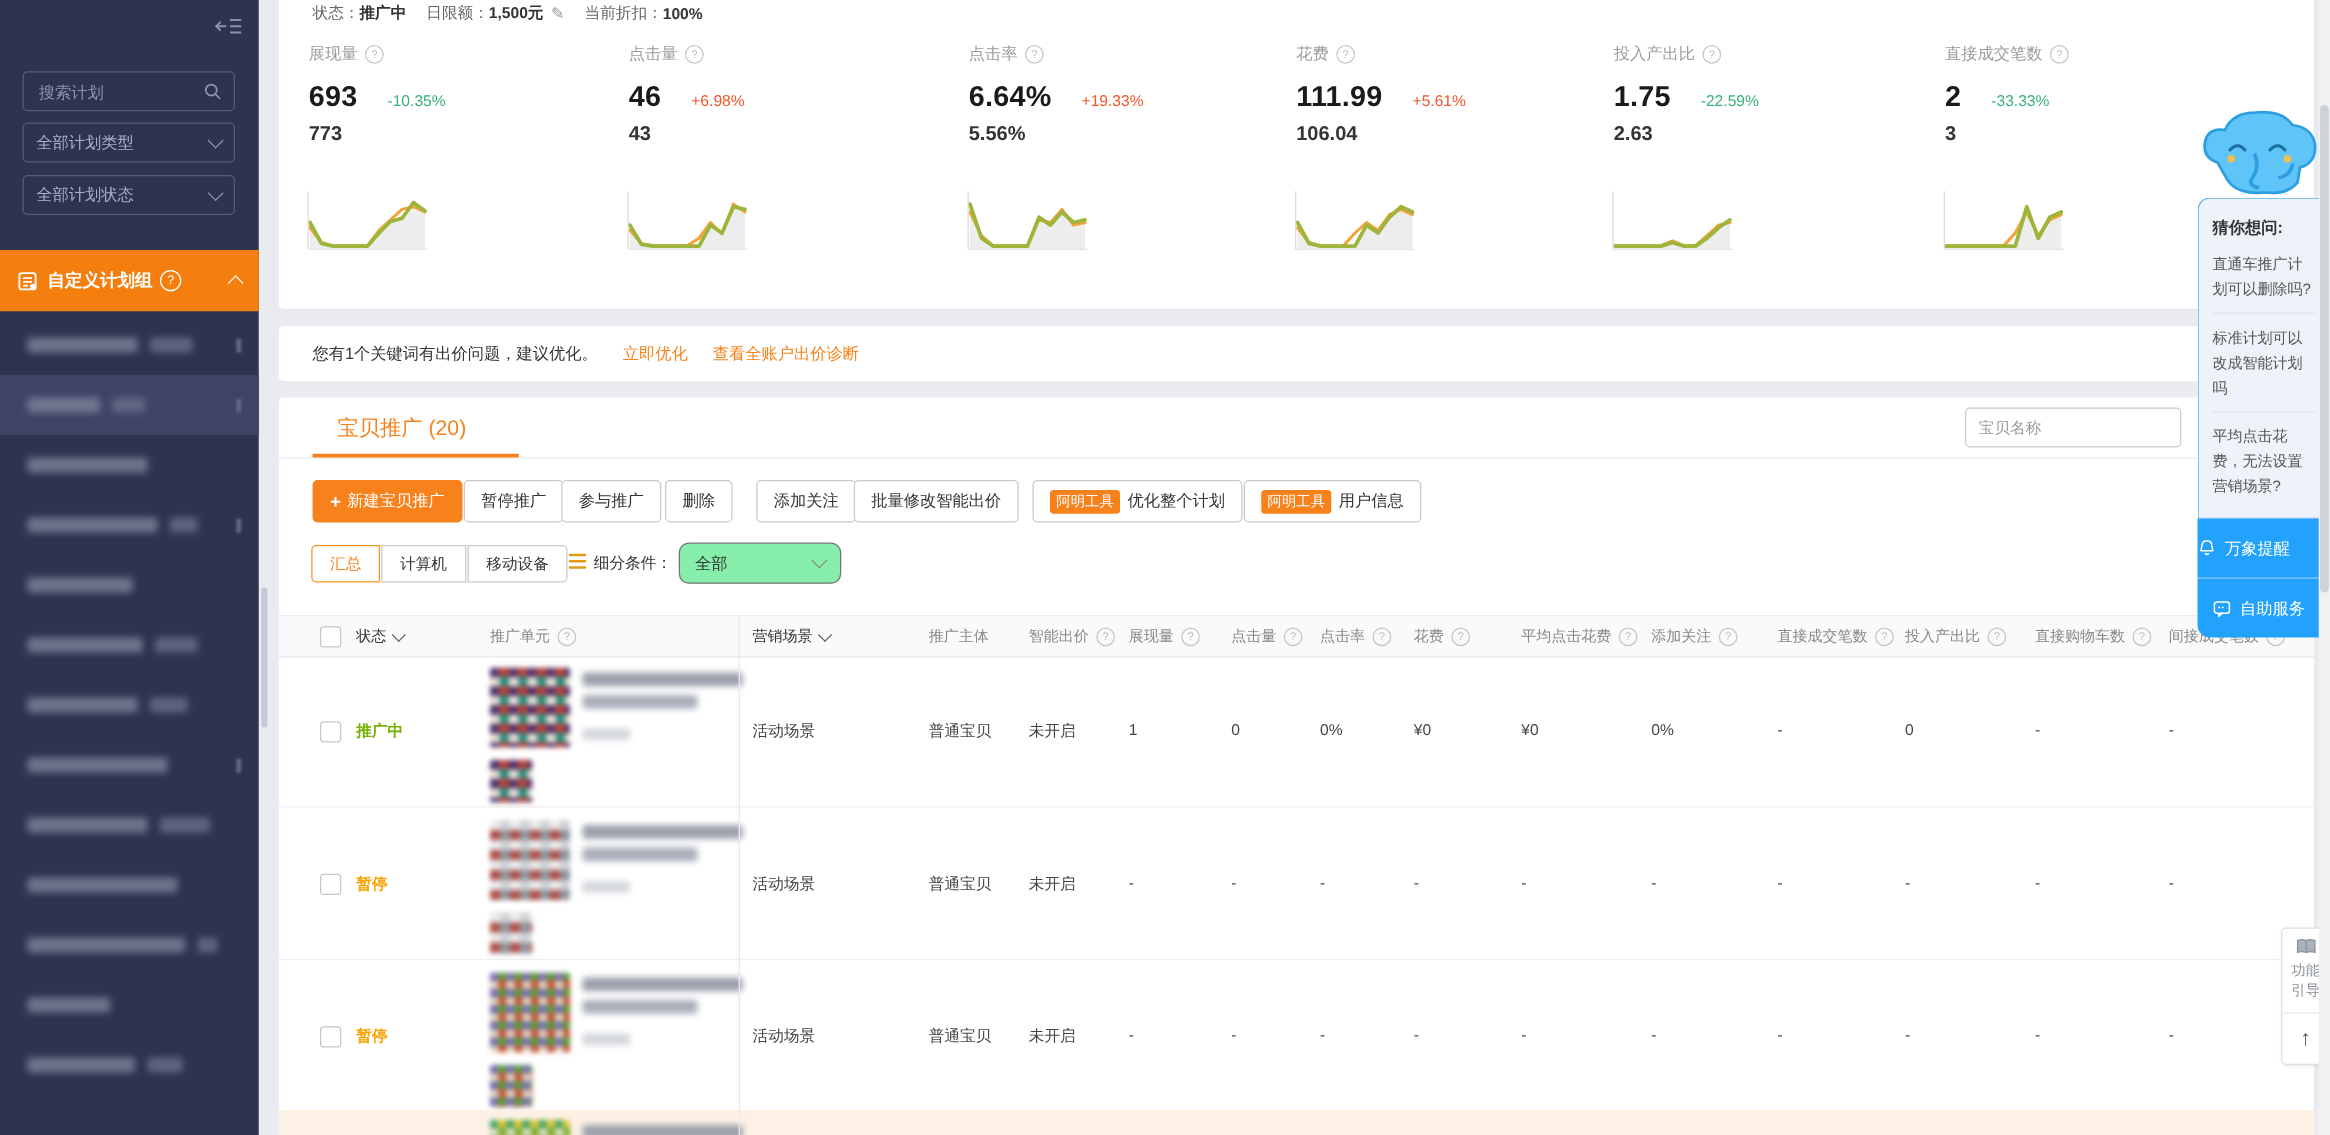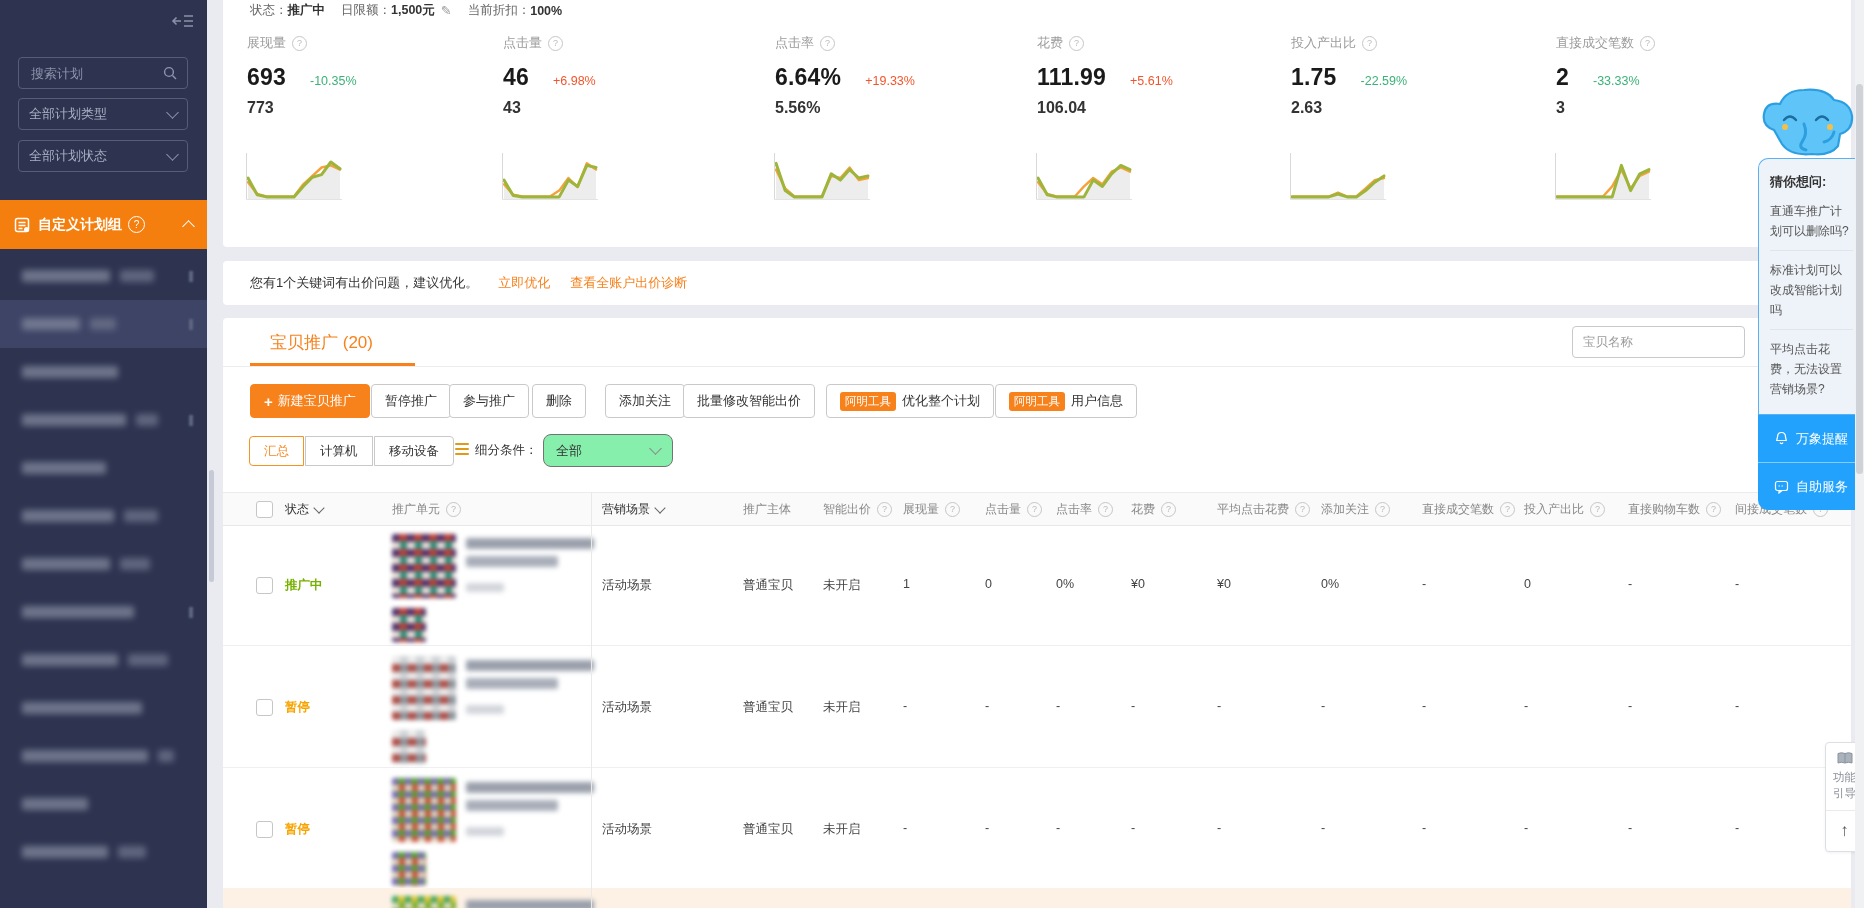--- a/index.html
+++ b/index.html
@@ -95,22 +95,22 @@
 .tlines .b3{width:38px;height:9px;background:#d2d5db;}
 .frozen-line{position:absolute;left:368px;top:174px;width:1px;height:466px;background:#e9e9e9;z-index:1;}
 .partial-row{position:absolute;left:0;top:570px;width:1628px;height:70px;background:#fdf1e6;}
 
 .elephant{position:absolute;left:1760px;top:84px;z-index:9;}
 .help-panel{position:absolute;left:1758px;top:158px;width:106px;z-index:9;}
 .faq{background:#eef3f9;border:1px solid #5ab0f2;border-right:none;border-radius:10px 0 0 0;box-sizing:border-box;padding:14px 11px 6px;}
 .faq-title{font-size:13px;font-weight:bold;color:#333;padding-bottom:10px;}
 .faq-item{font-size:12px;color:#555;line-height:20px;padding:9px 0;border-top:1px solid #dde6ef;cursor:pointer;}
 .blue-btns{background:#22a2fd;border-radius:0 0 0 10px;}
-.blue-btn{height:47px;display:flex;align-items:center;justify-content:center;color:#fff;font-size:13px;cursor:pointer;}
-.blue-btn + .blue-btn{border-top:1px solid rgba(255,255,255,.45);}
+.blue-btn{height:47px;display:flex;align-items:center;color:#fff;font-size:13px;cursor:pointer;}
+.blue-btn + .blue-btn{border-top:1px solid rgba(255,255,255,.45);padding-left:12px;}
 .blue-btn svg{margin-right:7px;}
 
 .guide{position:absolute;left:1825px;top:742px;width:37px;background:#fff;border:1px solid #dcdfe3;border-radius:4px;z-index:10;text-align:center;box-shadow:0 1px 3px rgba(0,0,0,.06);}
 .guide .gtxt{font-size:11.5px;color:#8a9097;line-height:16px;}
 .guide .gsec{padding:8px 0 9px;}
 .guide .gdiv{height:1px;background:#e8eaed;}
 .uparrow{padding:10px 0;cursor:pointer;font-size:17px;color:#555;font-weight:bold;}
 
 .pscroll{position:absolute;right:0;top:0;width:9px;height:908px;background:#f0f1f3;z-index:20;}
 .pthumb{position:absolute;left:1px;top:84px;width:7px;height:390px;background:#cfd2d6;border-radius:4px;}

